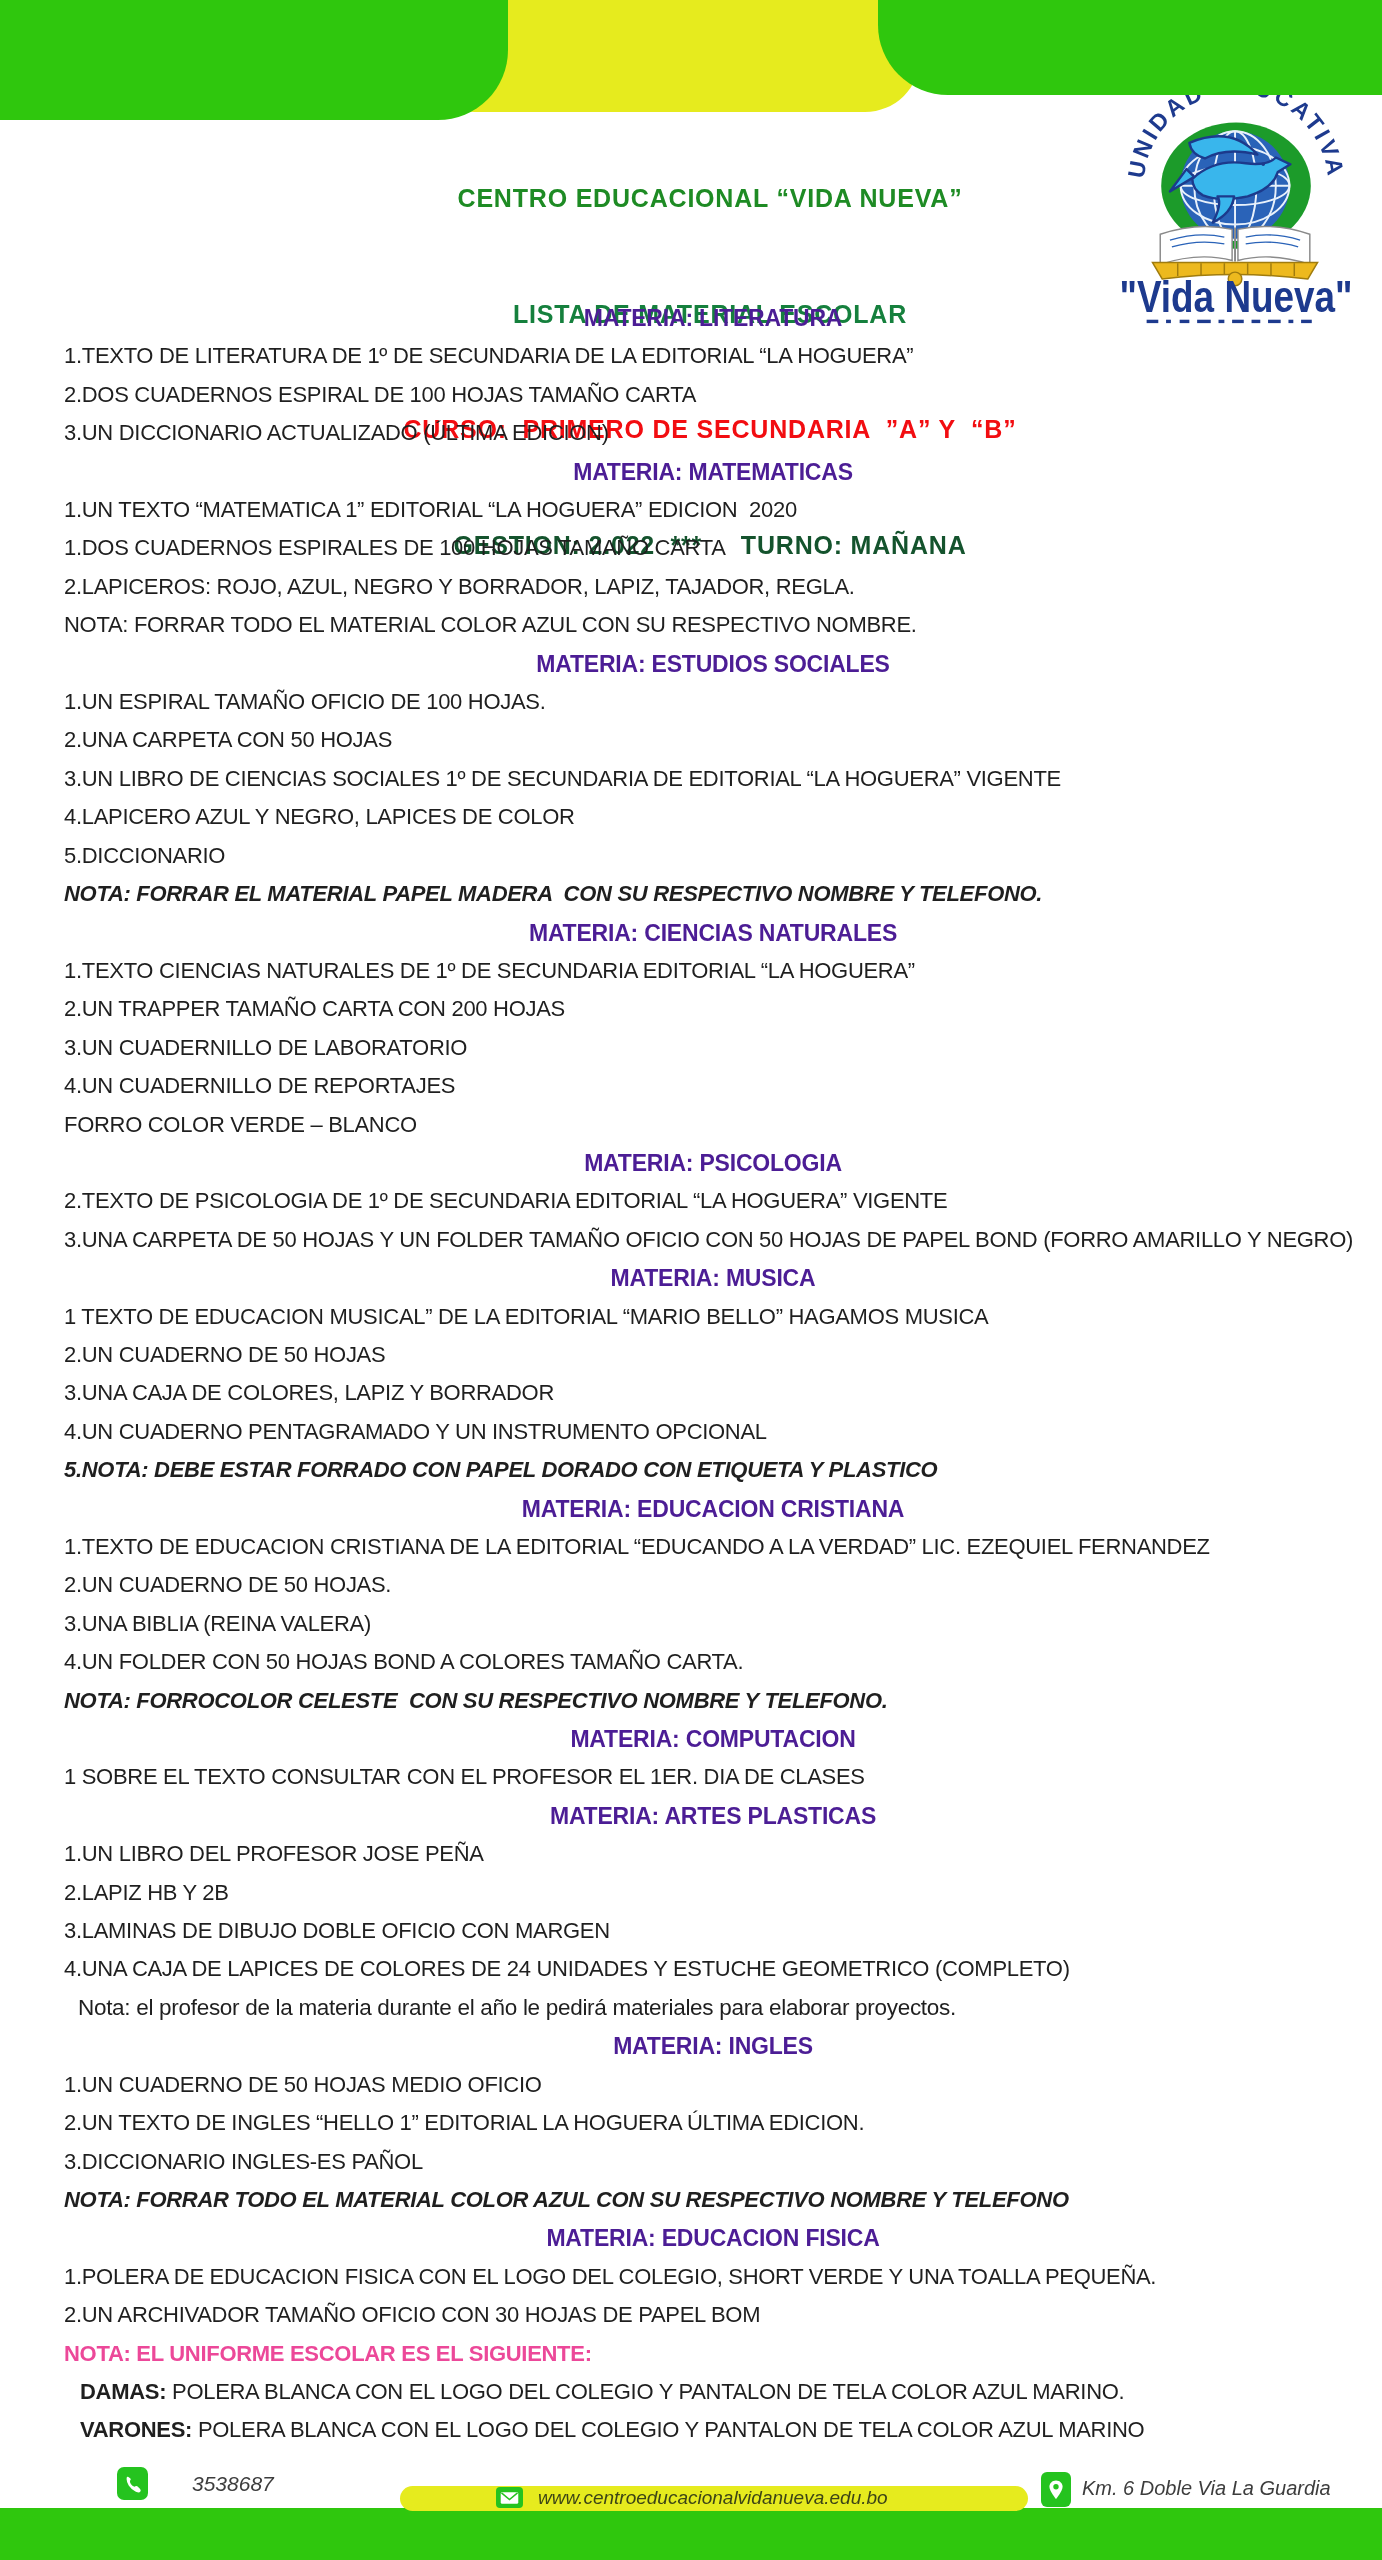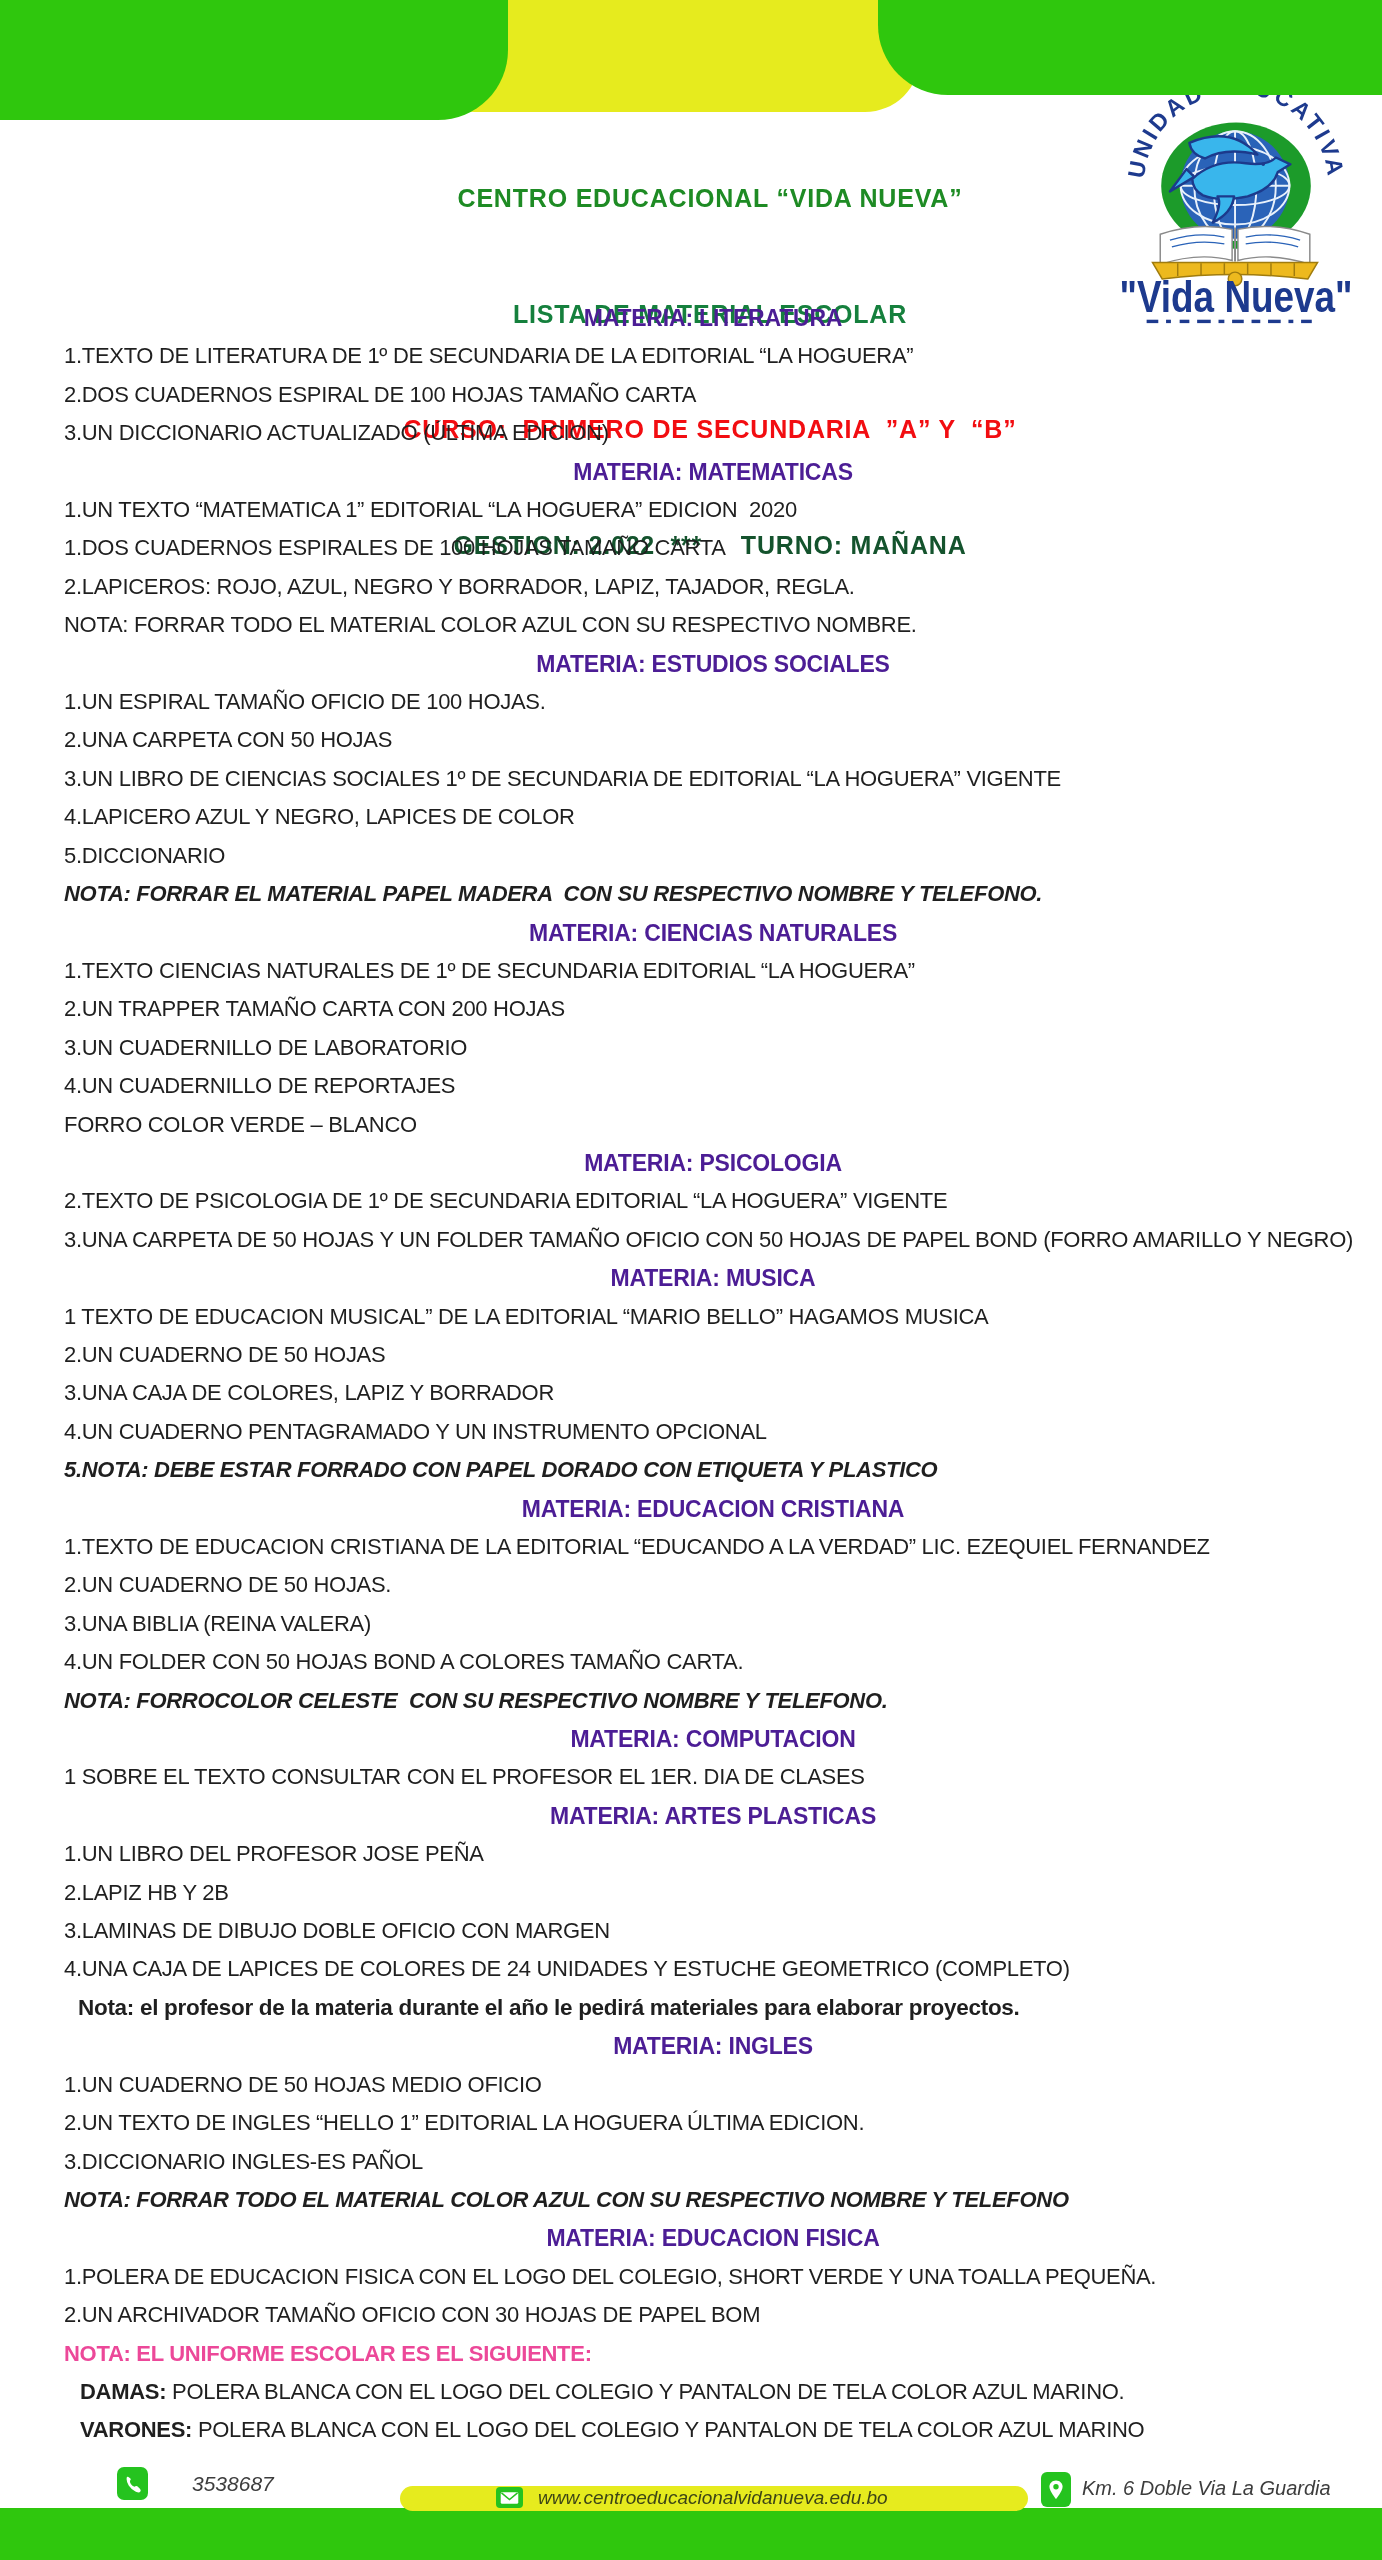--- a/index.html
+++ b/index.html
@@ -25,21 +25,21 @@
 
   
   .logo{position:absolute;top:86px;left:1100px;width:272px;height:244px;}
 
   
   .list{position:absolute;top:299px;left:64px;width:1298px;font-size:22px;line-height:38.4px;
         color:#1f1f1f;letter-spacing:-.3px;white-space:pre-wrap;}
   .ln{min-height:38.4px;}
   .ln.h{color:#4c1d95;font-weight:700;font-size:23px;text-align:center;letter-spacing:-.2px;}
   .ln.b{font-weight:700;font-style:italic;}
-  .ln.bi{font-weight:700;padding-left:14px;font-size:22.5px;}
+  .ln.bi{font-weight:400;padding-left:14px;font-size:22.5px;}
   .ln.r{color:#ec4899;font-weight:700;}
   .ln.lab-line{padding-left:16px;}
   .ln .lab{font-weight:700;}
 
   
   .footer-bar{position:absolute;left:0;top:2508px;width:1382px;height:52px;background:#2fc70d;}
   .icon-sq{position:absolute;background:#25c31f;border-radius:7px;display:flex;
            align-items:center;justify-content:center;}
   .phone-icon{left:117px;top:2467px;width:31px;height:33px;}
   .pin-icon{left:1041px;top:2472px;width:30px;height:35px;border-radius:6px;}

